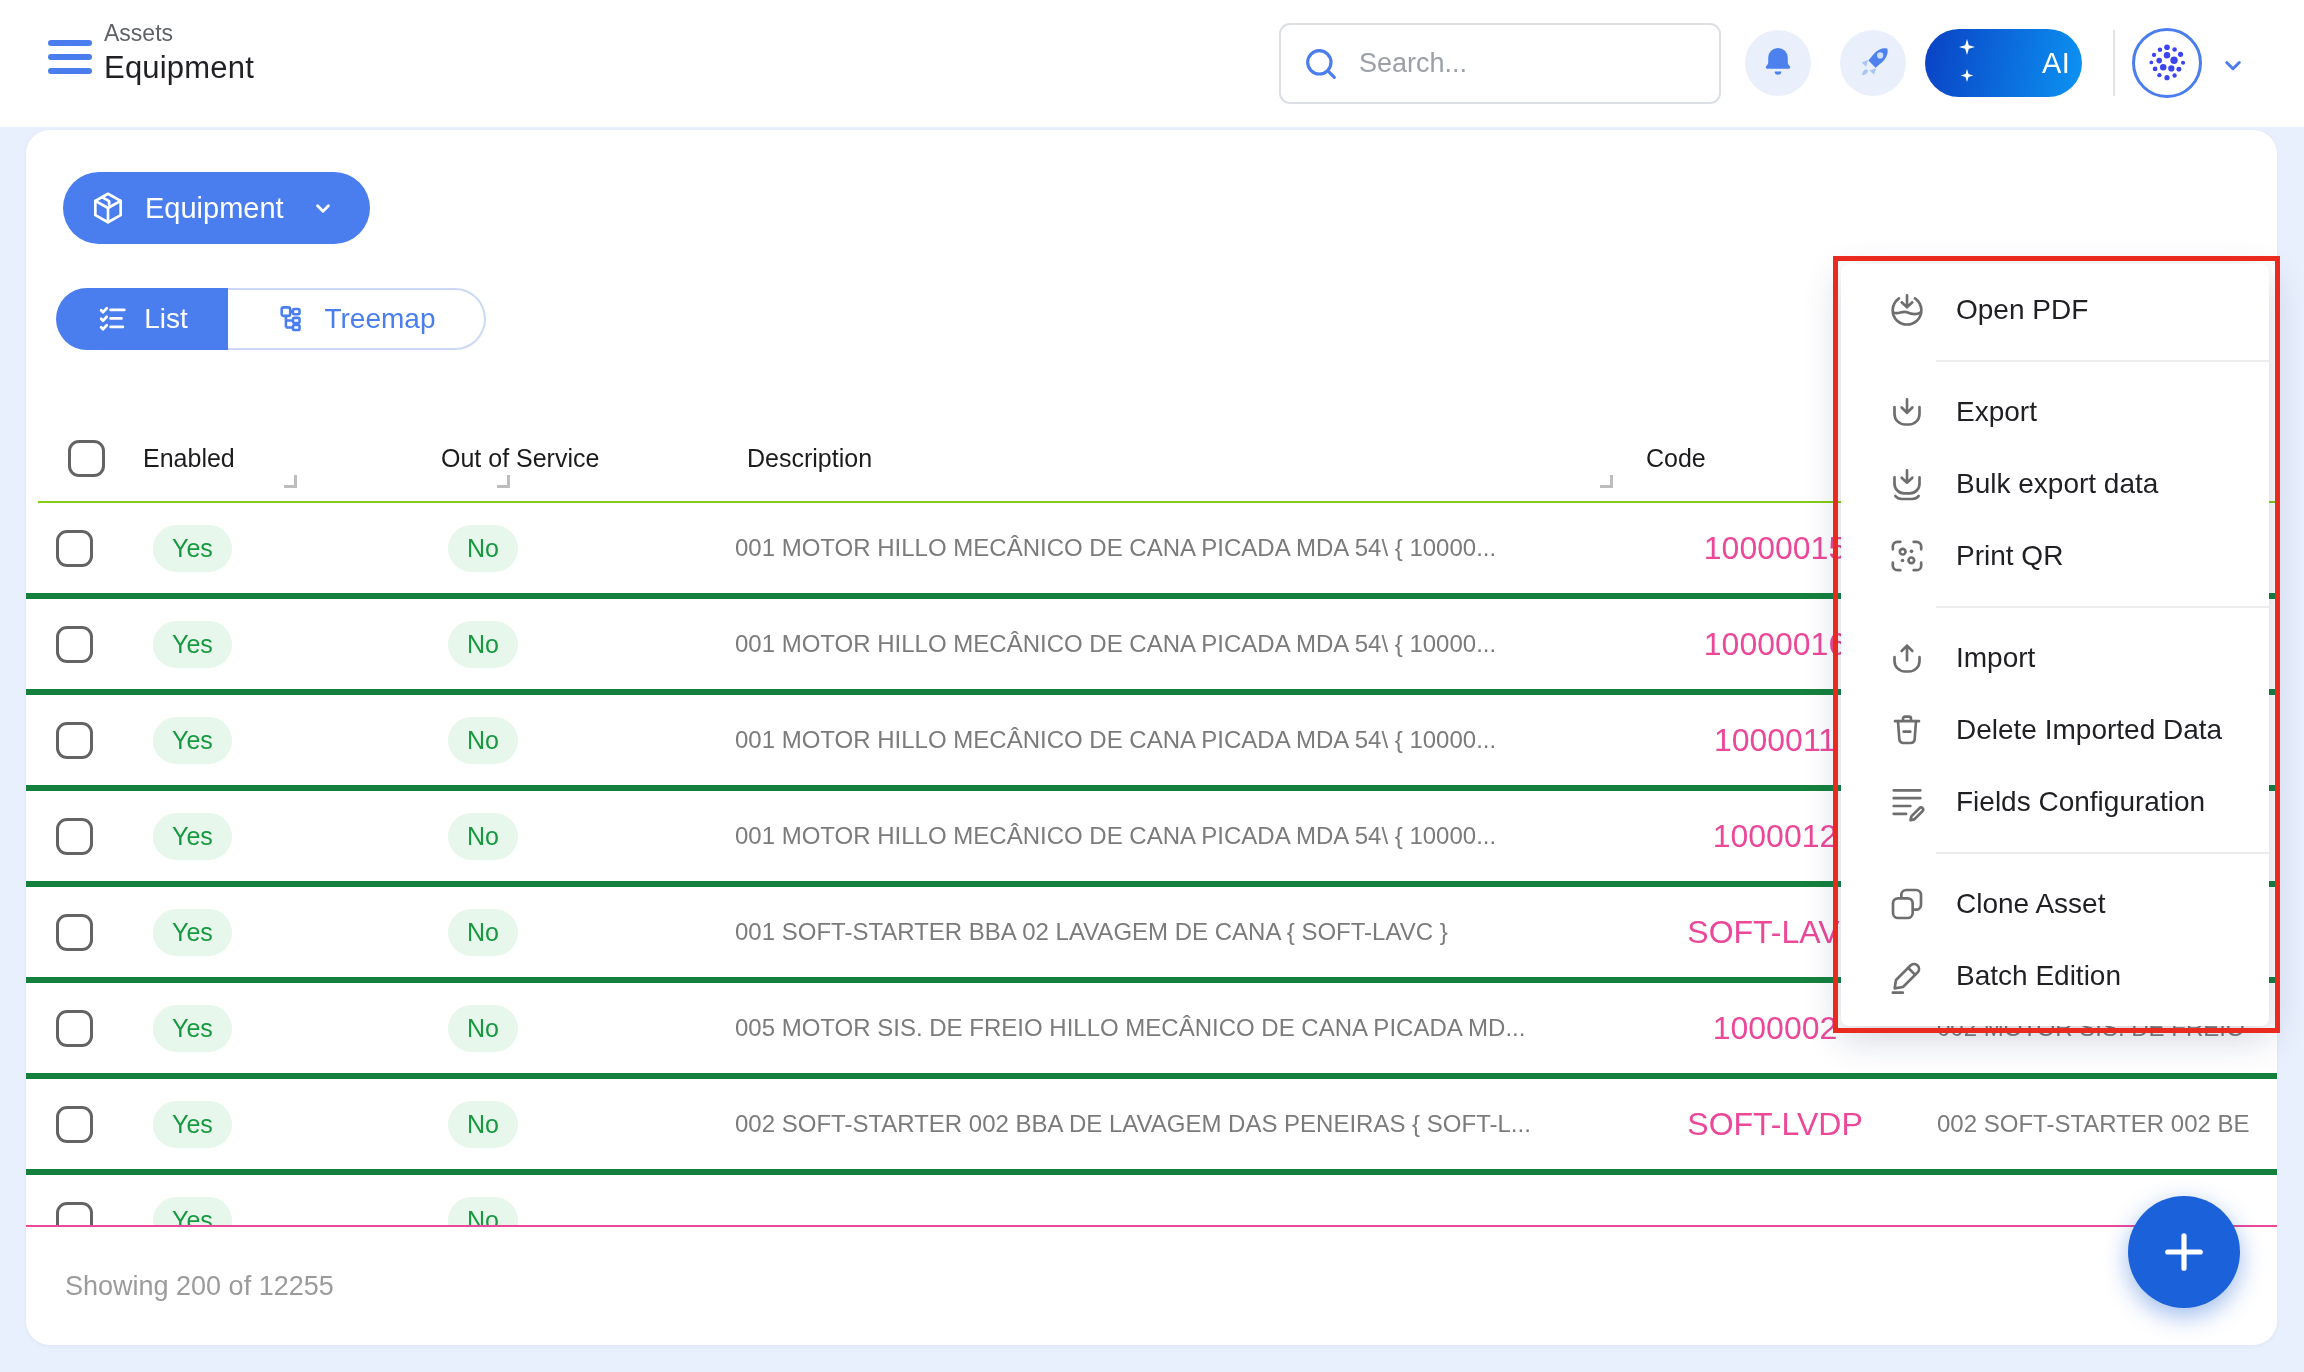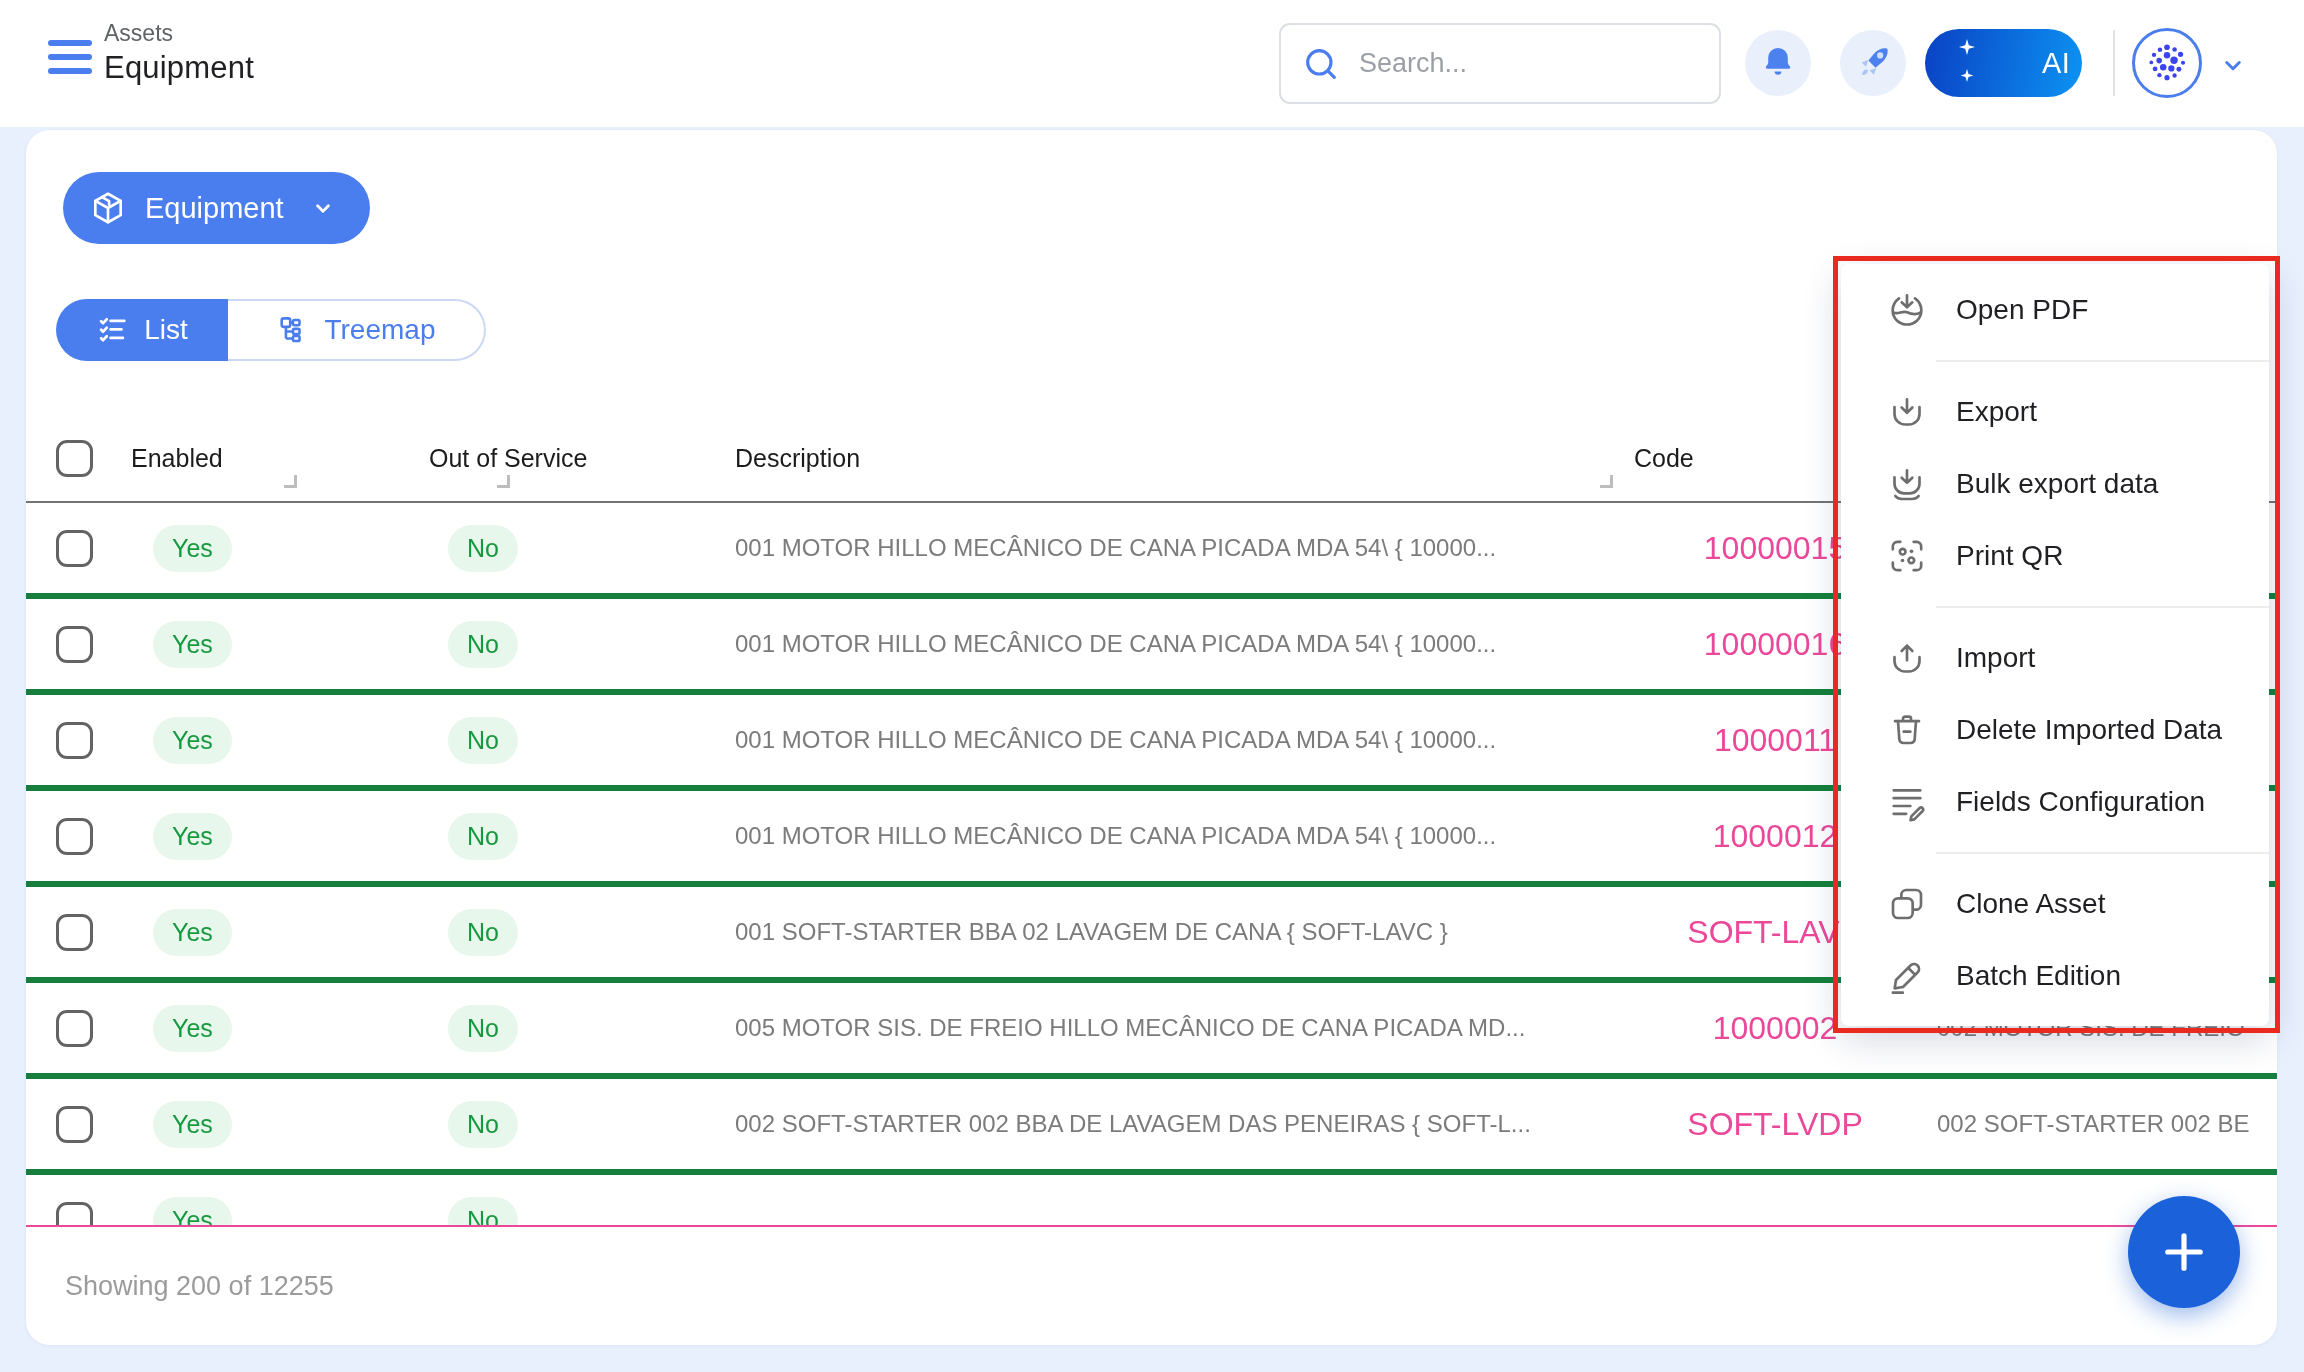--- a/index.html
+++ b/index.html
@@ -24,31 +24,31 @@
   .topdivider { position:absolute; left:2113px; top:30px; width:2px; height:66px; background:#e3e3e6; }
   .avatar { position:absolute; left:2132px; top:28px; width:70px; height:70px; border-radius:50%; border:3px solid #4a7dee; background:#fff; display:flex; align-items:center; justify-content:center; cursor:pointer; }
   .avchev { position:absolute; left:2218px; top:50px; cursor:pointer; }
 
   
   .card { position:absolute; left:26px; top:130px; width:2251px; height:1215px; background:#ffffff; border-radius:24px; box-shadow:0 1px 4px rgba(30,60,120,.05); overflow:hidden; z-index:1; }
 
   .entitybtn { position:absolute; left:37px; top:42px; height:72px; border-radius:36px; background:#4a7dee; display:flex; align-items:center; padding:0 34px 0 26px; cursor:pointer; }
   .entitybtn .elabel { color:#fff; font-size:29px; font-weight:500; margin:0 26px 0 18px; }
 
-  .toggle { position:absolute; left:30px; top:169px; height:62px; display:flex; }
+  .toggle { position:absolute; left:30px; top:158px; height:62px; display:flex; }
   .seg { display:flex; align-items:center; justify-content:center; height:62px; cursor:pointer; font-size:28px; }
   .seg.list { width:172px; background:#4a7dee; color:#fff; border-radius:31px 0 0 31px; }
   .seg.treemap { width:258px; background:#fff; color:#4a7dee; border:2px solid #ccd9f6; border-left:none; border-radius:0 31px 31px 0; }
   .seg svg { margin-right:14px; }
 
   .toolicon { position:absolute; width:52px; height:52px; display:flex; align-items:center; justify-content:center; cursor:pointer; }
 
   
   .grid { display:grid; grid-template-columns:100px 295px 305px 900px 290px 1fr; align-items:center; }
-  .thead { position:absolute; left:0; top:285px; width:2251px; height:88px; border-bottom:2px solid #737373; }
+  .thead { position:absolute; left:12px; top:285px; width:2251px; height:88px; border-bottom:2px solid #84cc16; }
   .thead .hcell { font-size:25px; color:#1c1c1e; font-weight:500; }
   .hc2 { padding-left:5px; } .hc3 { padding-left:8px; } .hc4 { padding-left:9px; } .hc5 { padding-left:8px; }
   .resize-mark { position:absolute; width:13px; height:13px; border-right:3px solid #bdbdbd; border-bottom:3px solid #bdbdbd; }
 
   .rows { position:absolute; left:0; top:373px; width:2251px; height:722px; overflow:hidden; }
   .trow { width:2251px; height:96px; border-bottom:6px solid #15803d; }
   .cb { width:37px; height:37px; border:3px solid #636363; border-radius:11px; background:#fff; margin-left:30px; cursor:pointer; }
   .badge { display:inline-block; font-size:25px; font-weight:500; color:#17993f; background:#e7f7ec; border-radius:24px; padding:9px 19px; margin-left:27px; }
   .dcell { font-size:24px; color:#7b7b7b; padding-left:9px; white-space:nowrap; overflow:hidden; }
   .ccell { font-size:32px; color:#ec4899; padding-left:8px; white-space:nowrap;text-align:center; }

